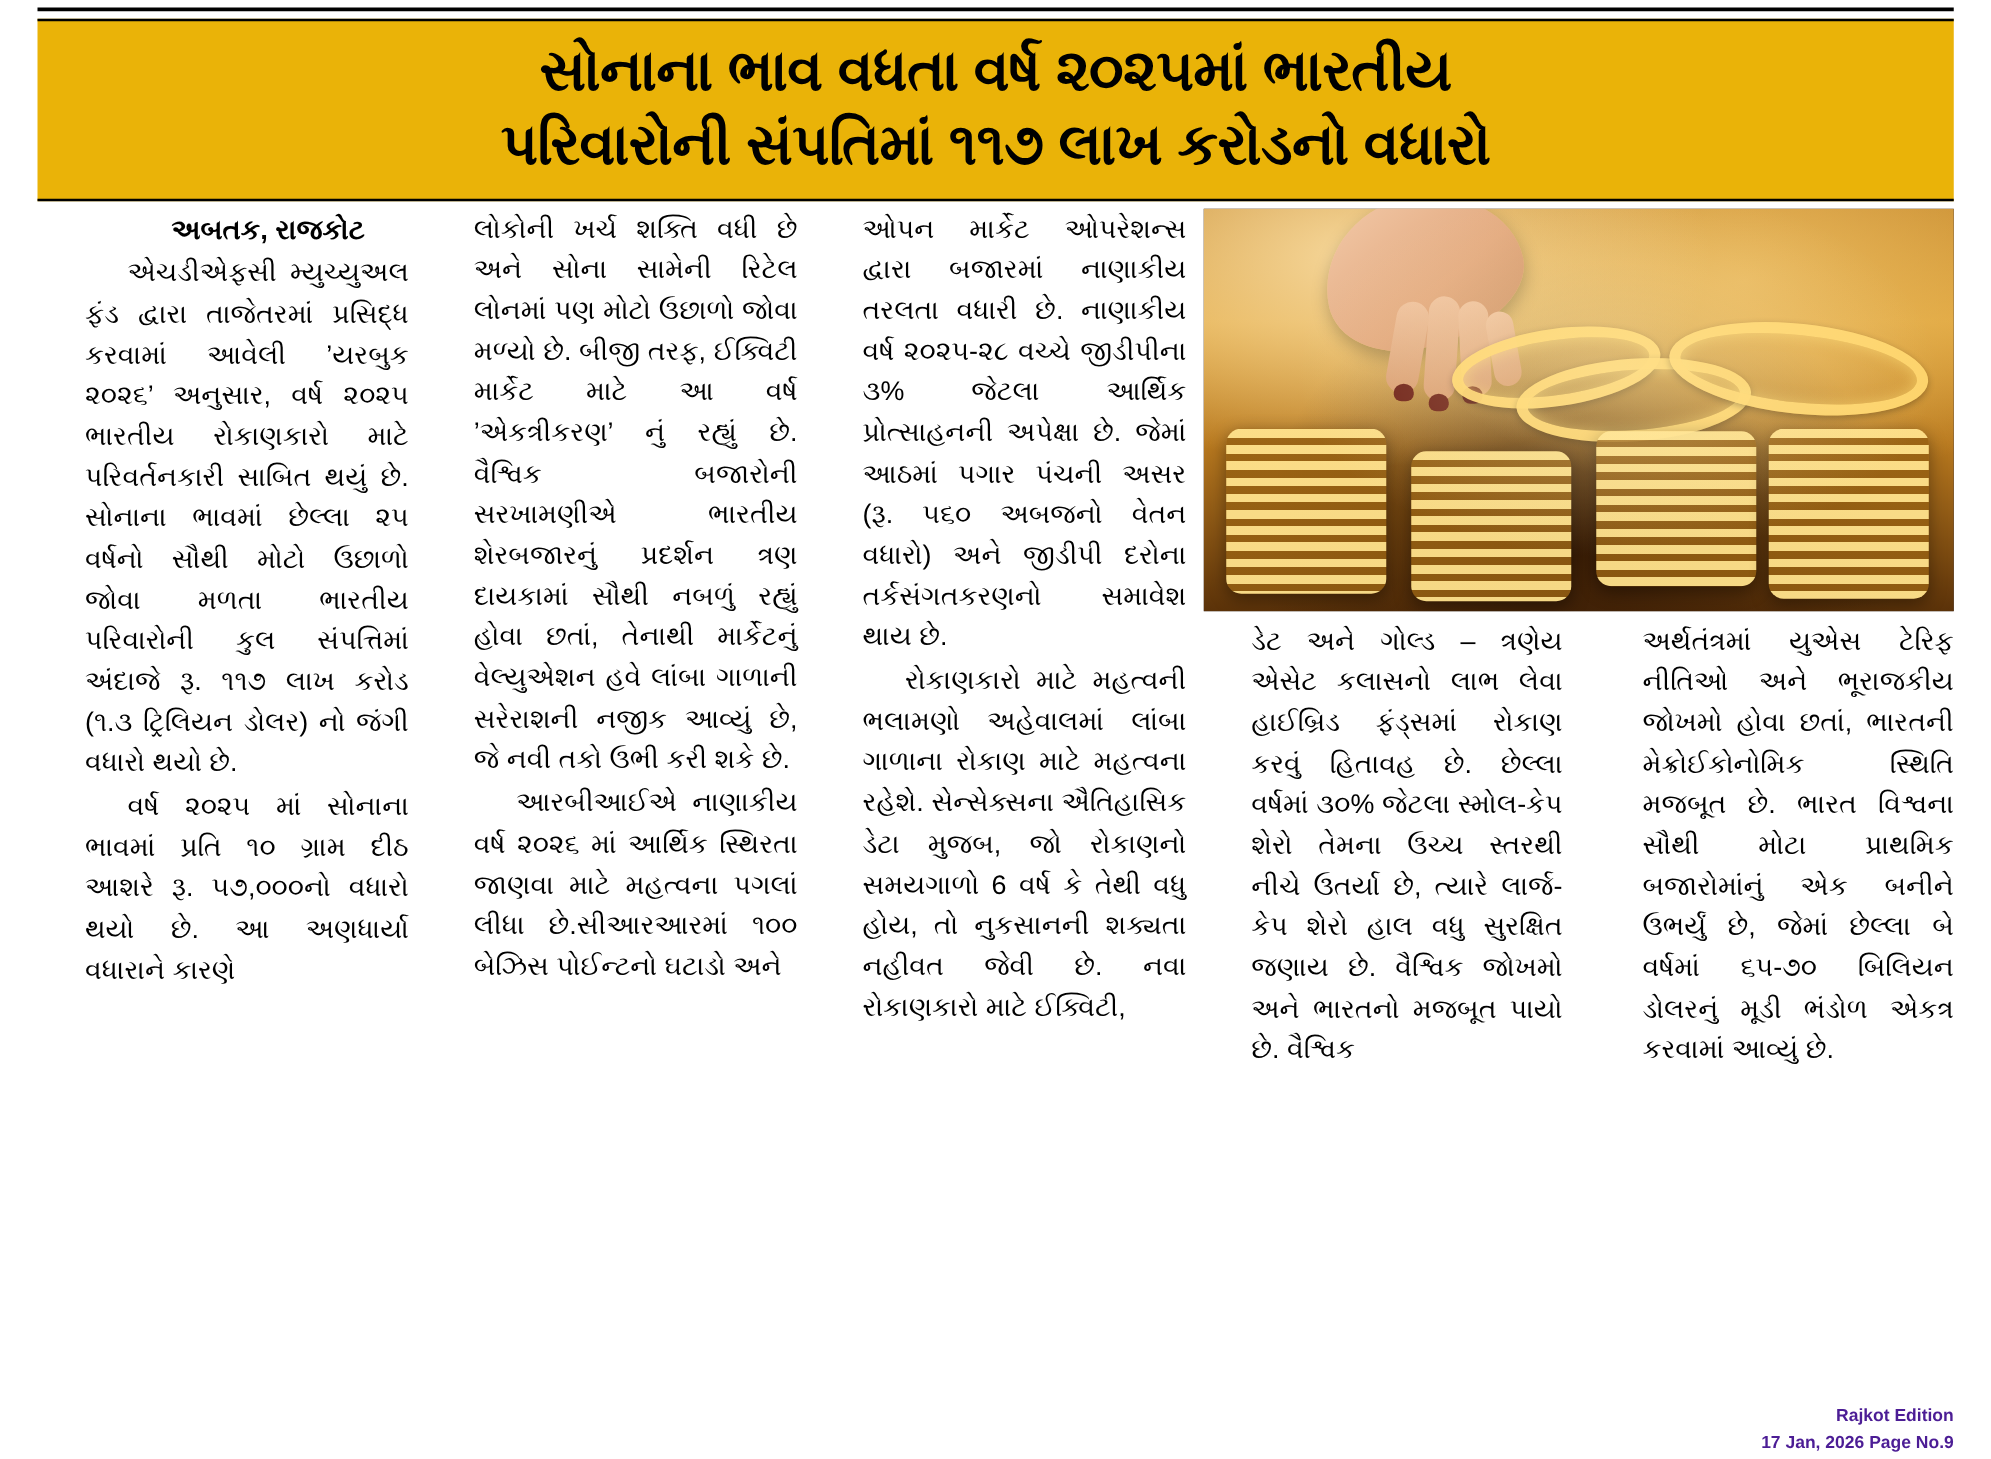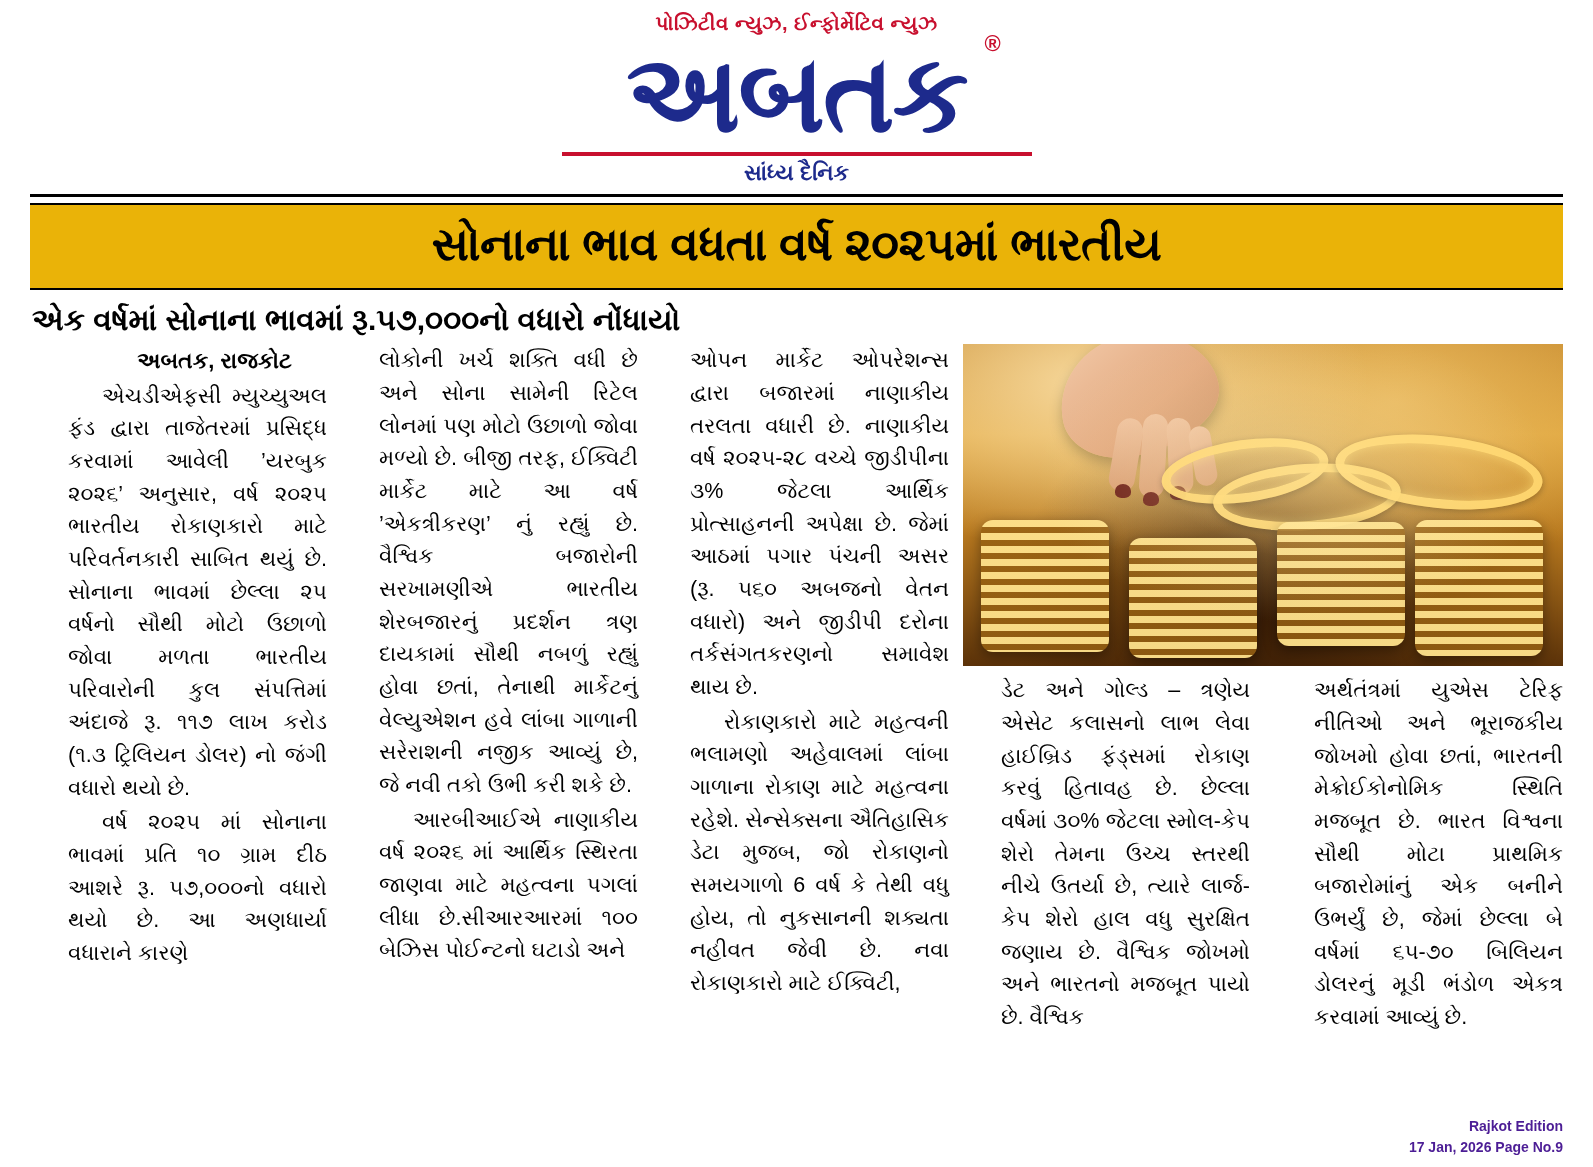--- a/index.html
+++ b/index.html
@@ -224,36 +224,27 @@
     font-weight: bold;
     line-height: 1.45;
     color: #4c1d95;
   }
 </style>
 </head>
 <body>
 
 <div class="page">
 
-  <div class="masthead">
-    <div class="tagline-top">પોઝિટીવ ન્યુઝ, ઈન્ફોર્મેટિવ ન્યુઝ</div>
-    <div class="logo-wrap">
-      <div class="logo-main">અબતક</div>
-      <div class="reg-mark">®</div>
-    </div>
-    <div class="logo-underline"></div>
-    <div class="tagline-bottom">સાંધ્ય દૈનિક</div>
-  </div>
   <div class="rule-thick"></div>
 
   <div class="headline-band">
     <div class="line">સોનાના ભાવ વધતા વર્ષ ૨૦૨૫માં ભારતીય</div>
+    <div class="line">પરિવારોની સંપતિમાં ૧૧૭ લાખ કરોડનો વધારો</div>
   </div>
 
-  <div class="subhead">એક વર્ષમાં સોનાના ભાવમાં રૂ.૫૭,૦૦૦નો વધારો નોંધાયો</div>
 
   <div class="body-area">
 
     <div class="col">
       <p class="byline">અબતક, રાજકોટ</p>
       <p>એચડીએફસી મ્યુચ્યુઅલ ફંડ દ્વારા તાજેતરમાં પ્રસિદ્ધ કરવામાં આવેલી ’યરબુક ૨૦૨૬’ અનુસાર, વર્ષ ૨૦૨૫ ભારતીય રોકાણકારો માટે પરિવર્તનકારી સાબિત થયું છે. સોનાના ભાવમાં છેલ્લા ૨૫ વર્ષનો સૌથી મોટો ઉછાળો જોવા મળતા ભારતીય પરિવારોની કુલ સંપત્તિમાં અંદાજે રૂ. ૧૧૭ લાખ કરોડ (૧.૩ ટ્રિલિયન ડોલર) નો જંગી વધારો થયો છે.</p>
       <p>વર્ષ ૨૦૨૫ માં સોનાના ભાવમાં પ્રતિ ૧૦ ગ્રામ દીઠ આશરે રૂ. ૫૭,૦૦૦નો વધારો થયો છે. આ અણધાર્યા વધારાને કારણે</p>
     </div>
 
     <div class="col">

